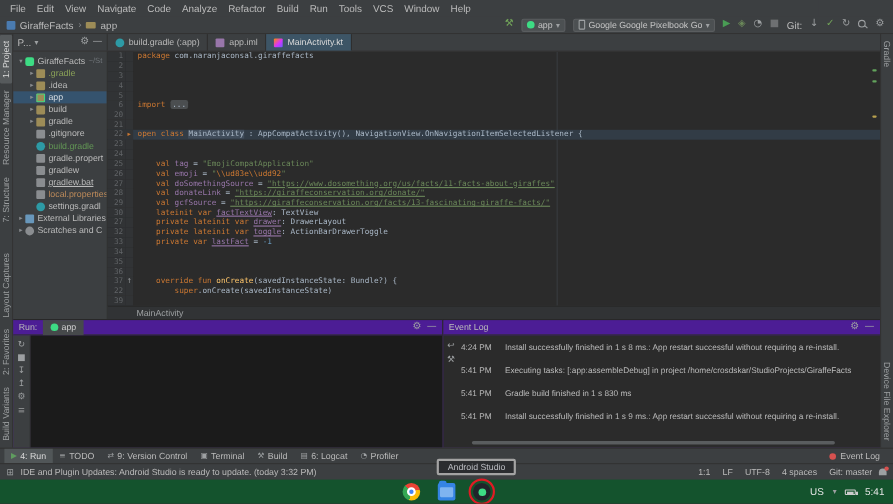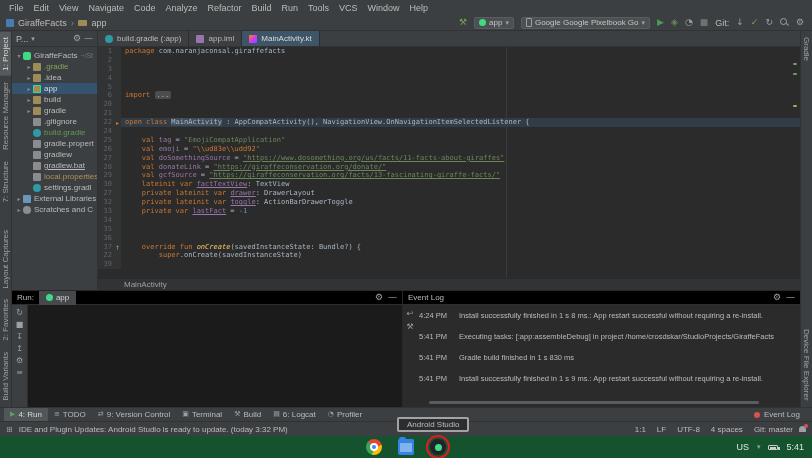--- a/index.html
+++ b/index.html
@@ -84,28 +84,28 @@
   .mk-g{color:#9da0a2;}
   .ct{flex:1;padding-left:4px;color:#a9b7c6;}
   .c-kw{color:#cc7832;}
   .c-pl{color:#a9b7c6;}
   .c-str{color:#6a8759;}
   .c-strl{color:#6a8759;text-decoration:underline;}
   .c-esc{color:#cc7832;}
   .c-prop{color:#9876aa;}
   .c-propv{color:#9876aa;text-decoration:underline;}
   .c-num{color:#6897bb;}
-  .c-fn{color:#ffc66b;font-style:italic;}
+  .c-fn{color:#ffc66b;}
   .c-fold{background:#4b4e50;border-radius:2px;padding:0 2px;color:#a9b7c6;}
   .c-hlid{background:#414d5b;color:#a9b7c6;}
   .crumb-bar{position:absolute;left:98px;top:278px;width:702px;height:12px;background:#313335;
     border-top:1px solid #2a2a2a;display:flex;align-items:center;padding-left:26px;font-size:8px;color:#9da0a2;}
 
   
-  .panel{position:absolute;top:290px;height:117px;background:#000000;border-top:1px solid #282828;}
+  .panel{position:absolute;top:290px;height:117px;background:#4c1d95;border-top:1px solid #282828;}
   .run-panel{left:12px;width:390px;}
   .ev-panel{left:402px;width:398px;border-left:1px solid #282828;}
   .p-header{height:14px;display:flex;align-items:center;gap:5px;padding:0 5px;border-bottom:1px solid #2e2e2e;font-size:8px;}
   .p-header .grow{flex:1;}
   .run-tab{display:flex;align-items:center;gap:3px;background:#46494b;height:14px;padding:0 7px;color:#d0d0d0;}
   .run-body{display:flex;height:102px;}
   .run-strip{width:16px;background:#3c3f41;border-right:1px solid #2e2e2e;display:flex;flex-direction:column;
     align-items:center;gap:4px;padding-top:4px;}
   .run-strip .icon{font-size:8px;color:#9da0a2;line-height:8px;}
   .console{flex:1;background:#1b1b1b;}
@@ -402,20 +402,25 @@
         </div>
         <div class="cl">
           <span class="ln">21</span>
           <span class="mk icon"></span>
           <span class="ct"></span>
         </div>
         <div class="cl hl">
           <span class="ln">22</span>
           <span class="mk icon mk-o">▸</span>
           <span class="ct"><span class="c-kw">open class </span><span class="c-hlid">MainActivity</span><span class="c-pl"> : AppCompatActivity(), NavigationView.OnNavigationItemSelectedListener {</span></span>
+        </div>
+        <div class="cl">
+          <span class="ln">23</span>
+          <span class="mk icon"></span>
+          <span class="ct"></span>
         </div>
         <div class="cl">
           <span class="ln">24</span>
           <span class="mk icon"></span>
           <span class="ct"></span>
         </div>
         <div class="cl">
           <span class="ln">25</span>
           <span class="mk icon"></span>
           <span class="ct"><span class="c-pl">    </span><span class="c-kw">val </span><span class="c-prop">tag</span><span class="c-pl"> = </span><span class="c-str">"EmojiCompatApplication"</span></span>

